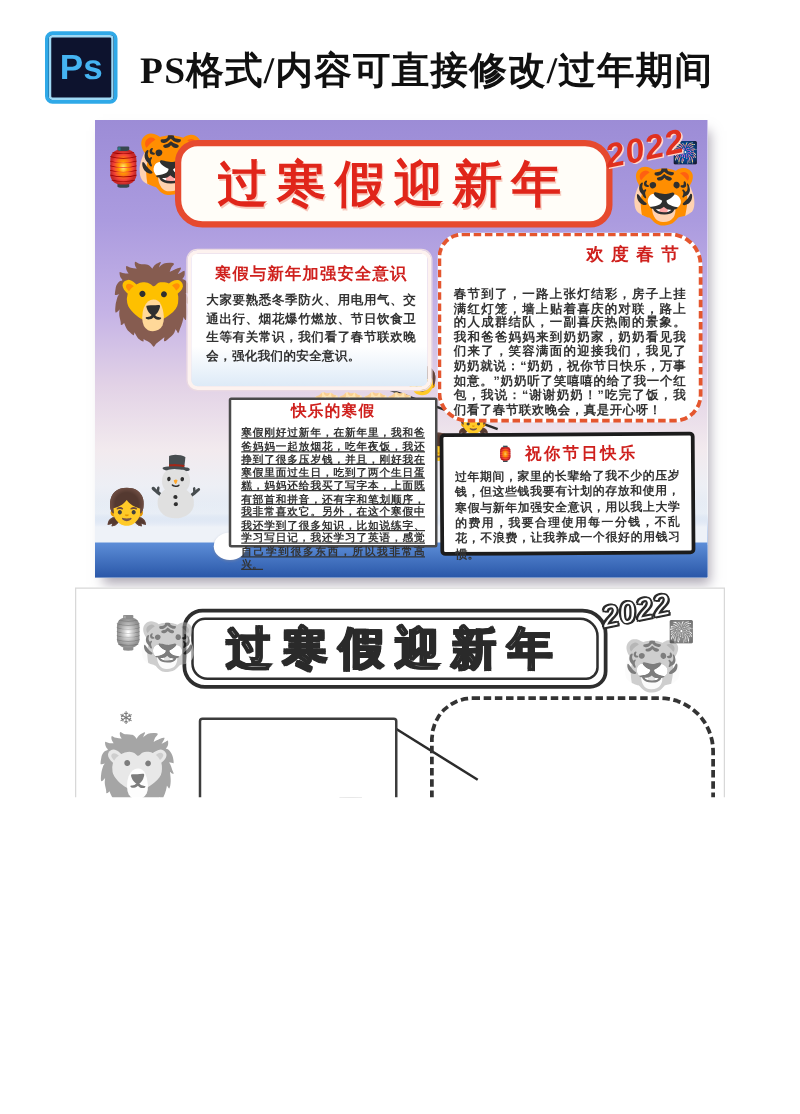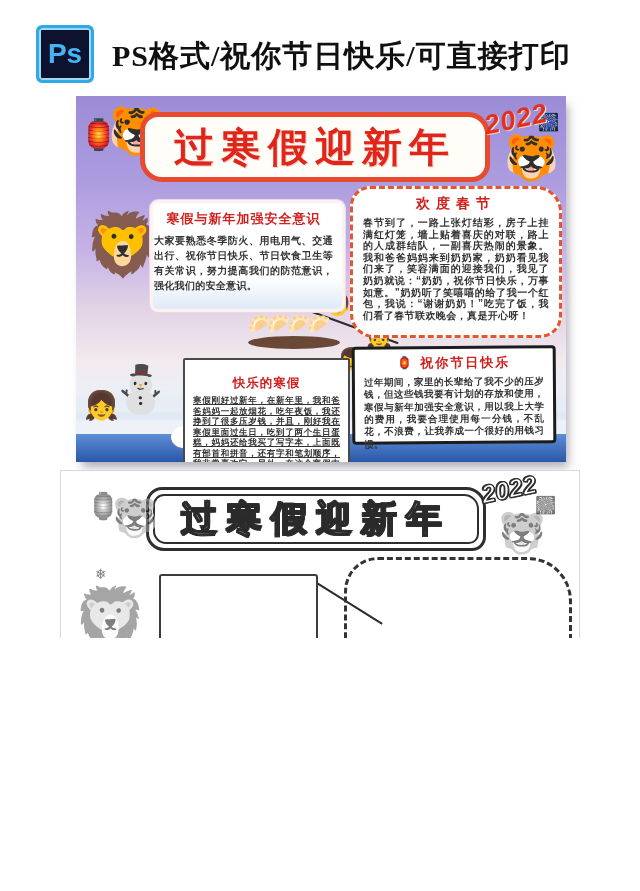--- a/index.html
+++ b/index.html
@@ -57,37 +57,37 @@
   }
 
   .dec { position:absolute; line-height:1; }
 
   .tbox { position:absolute; background:#ffffff; }
   .tbox h3 { text-align:center; color:#cf201d; font-weight:bold; }
   .tbox p  { color:#333; font-weight:bold; text-align:justify; }
 
   .box-safety {
     left:74px; top:104px; width:195px; height:112px;
-    border:3px solid #fdf2ef; border-radius:8px; padding:7px 9px 0 1px;
+    border:3px solid #fdf2ef; border-radius:8px; padding:7px 9px 0 12px;
     box-shadow:0 0 0 1px #ead9e2;
     background:linear-gradient(180deg,#ffffff 70%,#ddeaf7 100%);
   }
   .box-safety h3 { font-size:13px; letter-spacing:1px; margin-bottom:5px; }
   .box-safety p  { font-size:10px; line-height:1.5; letter-spacing:.3px; }
 
   .box-spring {
     left:274px; top:90px; width:212px; height:152px;
     border:3px dashed #e4562e; border-radius:20px 26px 22px 24px; padding:6px 10px 0 10px;
   }
-  .box-spring h3 { font-size:14px; letter-spacing:6px; margin-bottom:4px; }
+  .box-spring h3 { font-size:14px; letter-spacing:6px; margin-bottom:17px;text-align:right; }
   .box-spring p  { font-size:10px; line-height:1.16; letter-spacing:.4px; }
 
   .box-happy {
     left:107px; top:222px; width:167px; height:120px;
-    border:2px solid #4a4a4a; border-radius:2px; padding:15px 8px 0 8px;margin-top:40px;
+    border:2px solid #4a4a4a; border-radius:2px; padding:1px 8px 0 8px;
   }
   .box-happy h3 { font-size:12.5px; letter-spacing:1px; margin-bottom:3px; }
   .box-happy p  { font-size:8.5px; line-height:1.24; letter-spacing:.2px;text-decoration:underline; }
 
   .box-money {
     left:276px; top:250px; width:204px; height:98px;
     border:3px solid #1c1c1c; border-radius:4px; padding:5px 9px 0 9px;
     transform:rotate(-.4deg);
   }
   .box-money h3 { font-size:13px; letter-spacing:2px; margin-bottom:4px;
@@ -145,21 +145,21 @@
 </style>
 </head>
 <body>
 
 <div class="page">
 
   <header class="hdr">
     <div class="ps-badge">
       <span>Ps</span>
     </div>
-    <h1 class="hdr-title">PS格式/祝你节日快乐/可直接打印</h1>
+    <h1 class="hdr-title">PS格式/内容可直接修改/过年期间</h1>
   </header>
 
   <section class="color-poster">
     <div class="snow-band"></div>
     <div class="ground-band"></div>
 
     <span class="dec" style="left:4px;top:24px;font-size:30px;">🏮</span>
     <span class="dec" style="left:32px;top:12px;font-size:46px;">🐯</span>
     <span class="dec" style="left:462px;top:18px;font-size:17px;">🎆</span>
     <span class="dec" style="left:428px;top:40px;font-size:44px;">🐯</span>
@@ -181,21 +181,21 @@
     <span class="dec" style="left:118px;top:294px;font-size:30px;">👦</span>
     <div class="snowball"></div>
 
     <div class="banner">
       <span class="banner-text">过寒假迎新年</span>
     </div>
     <div class="year">2022</div>
 
     <div class="tbox box-safety">
       <h3>寒假与新年加强安全意识</h3>
-      <p>大家要熟悉冬季防火、用电用气、交通出行、祝你节日快乐、节日饮食卫生等有关常识，努力提高我们的防范意识，强化我们的安全意识。</p>
+      <p>大家要熟悉冬季防火、用电用气、交通出行、烟花爆竹燃放、节日饮食卫生等有关常识，我们看了春节联欢晚会，强化我们的安全意识。</p>
     </div>
 
     <div class="tbox box-spring">
       <h3>欢度春节</h3>
       <p>春节到了，一路上张灯结彩，房子上挂满红灯笼，墙上贴着喜庆的对联，路上的人成群结队，一副喜庆热闹的景象。我和爸爸妈妈来到奶奶家，奶奶看见我们来了，笑容满面的迎接我们，我见了奶奶就说：“奶奶，祝你节日快乐，万事如意。”奶奶听了笑嘻嘻的给了我一个红包，我说：“谢谢奶奶！”吃完了饭，我们看了春节联欢晚会，真是开心呀！</p>
     </div>
 
     <div class="tbox box-happy">
       <h3>快乐的寒假</h3>
       <p>寒假刚好过新年，在新年里，我和爸爸妈妈一起放烟花，吃年夜饭，我还挣到了很多压岁钱，并且，刚好我在寒假里面过生日，吃到了两个生日蛋糕，妈妈还给我买了写字本，上面既有部首和拼音，还有字和笔划顺序，我非常喜欢它。另外，在这个寒假中我还学到了很多知识，比如说练字、学习写日记，我还学习了英语，感觉自己学到很多东西，所以我非常高兴。</p>

